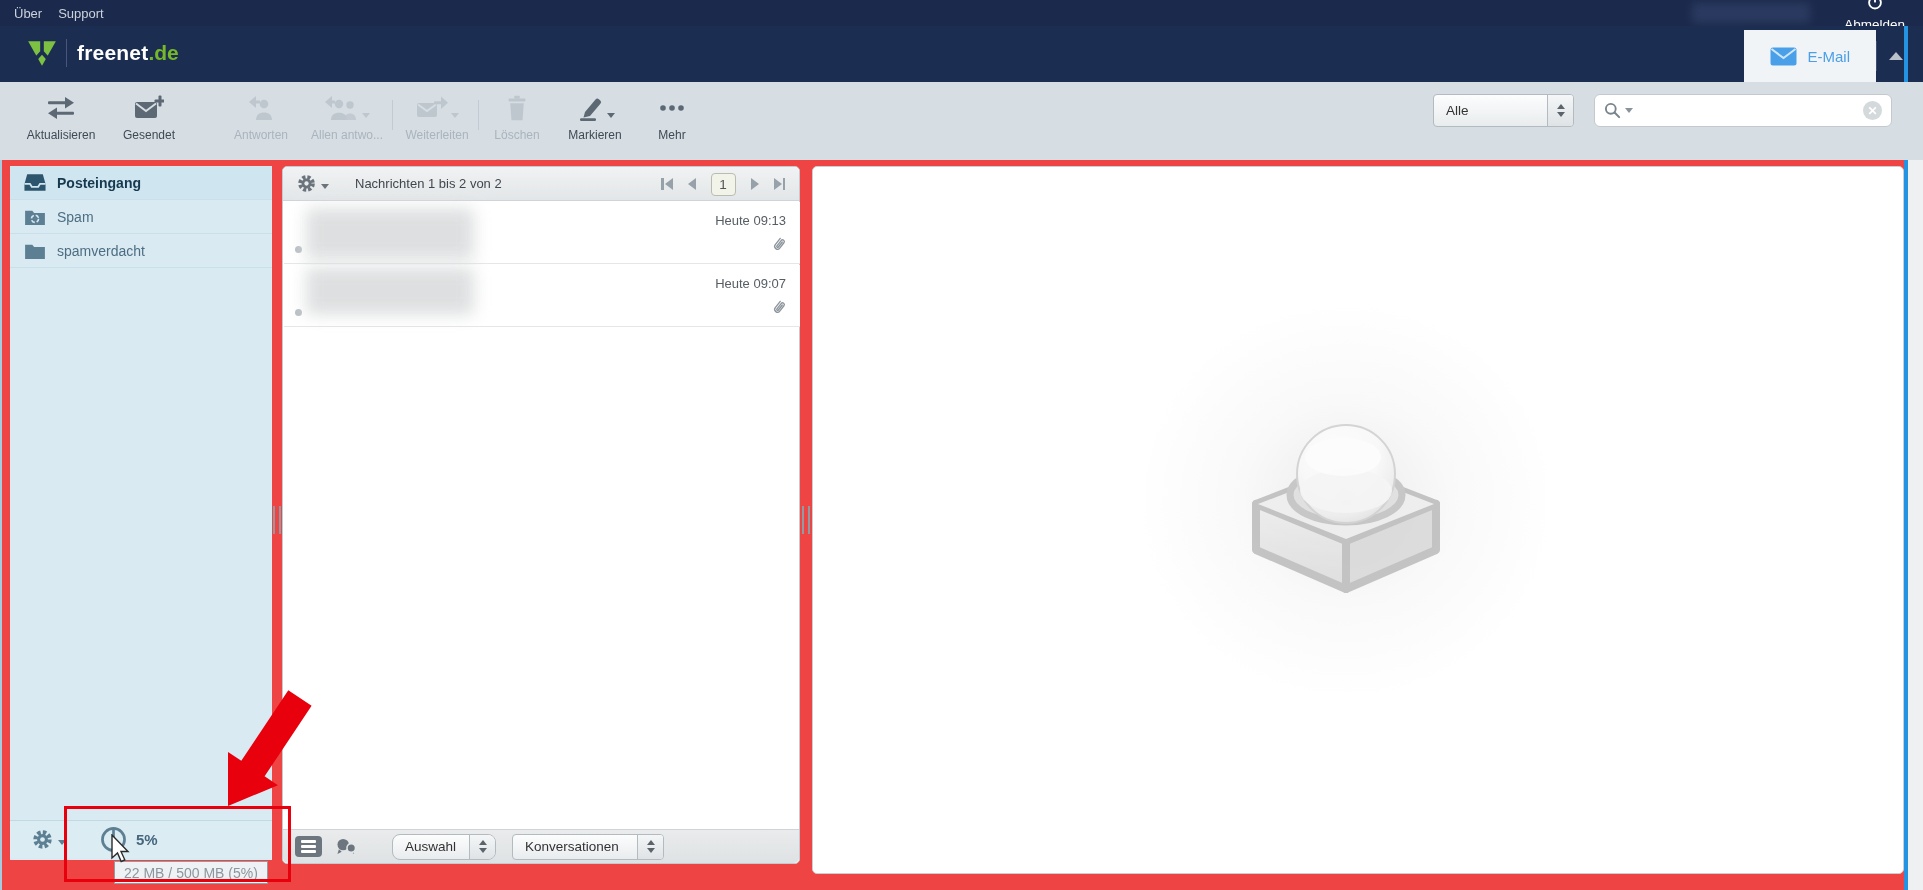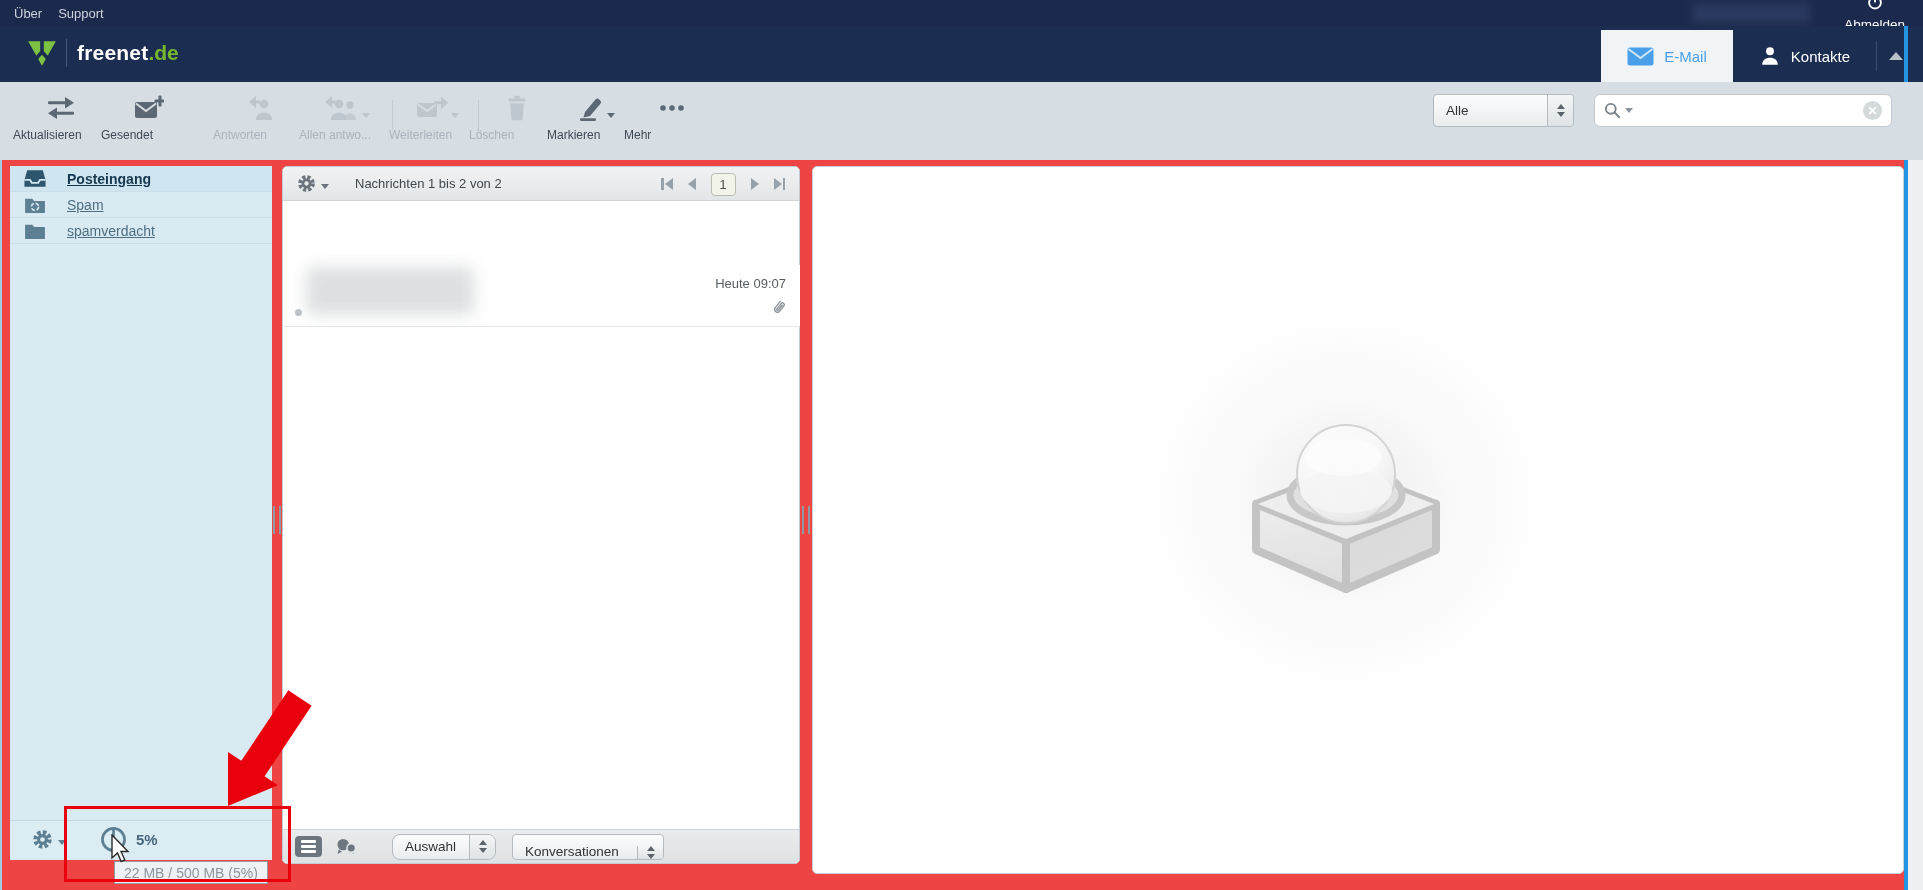--- a/index.html
+++ b/index.html
@@ -27,21 +27,21 @@
   .tab.active{background:#f1f4f6;color:#4a9fe8;}
   .tab-sep{width:1px;height:30px;background:#3b4c74;align-self:center;}
   .collapse-caret{align-self:center;margin:0 4px 0 12px;width:0;height:0;
       border-left:7px solid transparent;border-right:7px solid transparent;border-bottom:8px solid #b9c1ca;cursor:pointer;}
   .blue-edge{position:absolute;left:1904px;top:26px;width:4px;height:864px;background:#2493e2;}
   .right-strip{position:absolute;left:1908px;top:82px;width:15px;height:808px;background:#eef0f1;}
   .left-edge{position:absolute;left:0;top:82px;width:2px;height:808px;background:#a5cbe0;}
 
   
   .toolbar{position:absolute;left:0;top:82px;width:1923px;height:78px;background:#d6dde3;}
-  .tb-btn{position:absolute;top:10px;width:96px;cursor:pointer;}
+  .tb-btn{position:absolute;top:10px;width:96px;text-align:center;cursor:pointer;}
   .tb-iconrow{height:32px;display:flex;align-items:center;justify-content:center;gap:3px;color:#5c6873;}
   .tb-label{display:block;margin-top:4px;font-size:12px;color:#3f4a55;}
   .tb-btn.disabled .tb-iconrow{color:#bfc7ce;}
   .tb-btn.disabled .tb-label{color:#aab4bd;}
   .tb-caret{width:0;height:0;border-left:4px solid transparent;border-right:4px solid transparent;
             border-top:5px solid currentColor;margin-top:14px;}
   .tb-sep{position:absolute;top:18px;width:1px;height:30px;background:#c3cbd2;}
 
   .sel{display:flex;align-items:stretch;border:1px solid #b3bac0;border-radius:4px;
        background:linear-gradient(#fcfdfd,#e9ecee);cursor:pointer;overflow:hidden;}
@@ -53,22 +53,22 @@
   .filter-sel{position:absolute;left:1433px;top:12px;width:141px;height:33px;}
   .search{position:absolute;left:1594px;top:12px;width:298px;height:33px;background:#fff;
           border:1px solid #c3c9ce;border-radius:6px;display:flex;align-items:center;padding:0 9px;gap:4px;}
   .search input{flex:1;border:none;outline:none;font-size:14px;color:#333;background:transparent;min-width:0;}
   .search-caret{width:0;height:0;border-left:4px solid transparent;border-right:4px solid transparent;border-top:5px solid #8a939b;}
   .search-clear{width:19px;height:19px;border-radius:50%;background:#d4d9dc;color:#fff;font-size:12px;font-weight:bold;
                 display:flex;align-items:center;justify-content:center;cursor:pointer;}
 
   
   .sidebar{position:absolute;left:10px;top:166px;width:262px;height:694px;background:#d9eaf2;}
-  .folder{height:26px;display:flex;align-items:center;gap:21px;padding-left:14px;font-size:14px;color:#4d6e82;
-          border-bottom:1px solid #c9dfe9;cursor:pointer;text-decoration:underline;}
+  .folder{height:34px;display:flex;align-items:center;gap:11px;padding-left:14px;font-size:14px;color:#4d6e82;
+          border-bottom:1px solid #c9dfe9;cursor:pointer;}
   .folder .f-icon{color:#5d7f93;display:flex;}
   .folder.selected{background:#cfe5f0;color:#17394f;font-weight:bold;}
   .folder.selected .f-icon{color:#2e556e;}
   .sb-footer{position:absolute;left:0;bottom:2px;width:262px;height:38px;border-top:1px solid #c2d8e3;
              background:#dcecf3;display:flex;align-items:center;}
   .sb-gear{display:flex;align-items:center;gap:5px;margin-left:22px;color:#5d7f93;cursor:pointer;}
   .quota{display:flex;align-items:center;gap:9px;margin-left:34px;color:#45677e;cursor:pointer;}
   .quota-label{font-size:15px;font-weight:bold;color:#45677e;}
 
   
@@ -96,21 +96,21 @@
             filter:blur(8px);opacity:.95;}
   .msg-time{position:absolute;right:14px;top:11px;font-size:13px;color:#565d63;}
   .msg-clip{position:absolute;right:13px;top:33px;color:#8d959c;}
   .list-footer{position:absolute;left:0;bottom:0;width:100%;height:34px;border-radius:0 0 5px 5px;
                background:linear-gradient(#e9ebec,#dfe2e4);border-top:1px solid #d0d4d8;display:flex;align-items:center;}
   .lf-listbtn{margin-left:12px;width:27px;height:21px;border-radius:4px;background:#6d767f;
               display:flex;flex-direction:column;align-items:center;justify-content:center;gap:2.5px;cursor:pointer;}
   .lf-listbtn i{display:block;width:15px;height:2.5px;background:#fff;border-radius:1px;}
   .lf-chat{margin-left:12px;color:#6d767f;display:flex;cursor:pointer;}
   .lf-sel1{margin-left:34px;height:26px;}
-  .lf-sel2{margin-left:16px;height:26px;align-items:flex-end;}
+  .lf-sel2{margin-left:16px;height:26px;}
 
   
   .readpane{position:absolute;left:812px;top:166px;width:1092px;height:708px;background:#fff;
             border:1px solid #c8cfd5;border-radius:5px;overflow:hidden;}
   .halo{position:absolute;left:323px;top:134px;width:420px;height:400px;border-radius:50%;
         background:radial-gradient(closest-side,rgba(224,224,224,.65),rgba(238,238,238,.35),rgba(255,255,255,0));}
   .empty-img{position:absolute;left:433px;top:252px;opacity:.8;filter:blur(.5px);}
 
   
   .tooltip{position:absolute;left:114px;top:861px;height:23px;background:#eff2f4;border:1px solid #959ca1;
@@ -156,29 +156,20 @@
 
     <div class="tabs">
       <div class="tab active">
         <span style="display:flex;">
           <svg width="27" height="19" viewBox="0 0 27 19">
               <rect x="0.5" y="0.5" width="26" height="18" rx="2.5" fill="#4aa0e8"></rect>
               <path d="M1.5 2 L13.5 11 L25.5 2" stroke="#cfe6f9" stroke-width="2" fill="none"></path>
             </svg>
         </span>
         <span>E-Mail</span>
-      </div>
-      <div class="tab">
-        <span style="display:flex;">
-          <svg width="22" height="22" viewBox="0 0 24 24" fill="#fff">
-              <circle cx="12" cy="6.8" r="4.3"></circle>
-              <path d="M3.5 21.5 c0-5 3.8-7.6 8.5-7.6 s8.5 2.6 8.5 7.6 z"></path>
-            </svg>
-        </span>
-        <span>Kontakte</span>
       </div>
       <div class="tab-sep"></div>
       <div class="collapse-caret"></div>
     </div>
   </div>
 
   <div class="blue-edge"></div>
   <div class="right-strip"></div>
   <div class="left-edge"></div>
 
@@ -400,20 +391,32 @@
         <span class="pg-btn">
             <i class="pg-tri-r"></i>
           </span>
         <span class="pg-btn">
             <i class="pg-tri-r"></i>
             <i class="pg-bar"></i>
           </span>
       </div>
     </div>
 
+    <div class="msg-row" style="top:35px;">
+      <span class="msg-dot"></span>
+      <span class="redacted"></span>
+      <span class="msg-time">Heute 09:13</span>
+      <span class="msg-clip">
+        <svg width="16" height="19" viewBox="0 0 20 22">
+            <g transform="rotate(38 10 11)">
+              <path d="M6.5 4 v10 a3.5 3.5 0 0 0 7 0 V5.5 a2.2 2.2 0 0 0 -4.4 0 v8.5 a1.1 1.1 0 0 0 2.2 0 V6" fill="none" stroke="currentColor" stroke-width="1.7" stroke-linecap="round"></path>
+            </g>
+          </svg>
+      </span>
+    </div>
     <div class="msg-row" style="top:98px;text-align:center;">
       <span class="msg-dot"></span>
       <span class="redacted" style="top:2px;height:48px;"></span>
       <span class="msg-time">Heute 09:07</span>
       <span class="msg-clip">
         <svg width="16" height="19" viewBox="0 0 20 22">
             <g transform="rotate(38 10 11)">
               <path d="M6.5 4 v10 a3.5 3.5 0 0 0 7 0 V5.5 a2.2 2.2 0 0 0 -4.4 0 v8.5 a1.1 1.1 0 0 0 2.2 0 V6" fill="none" stroke="currentColor" stroke-width="1.7" stroke-linecap="round"></path>
             </g>
           </svg>

